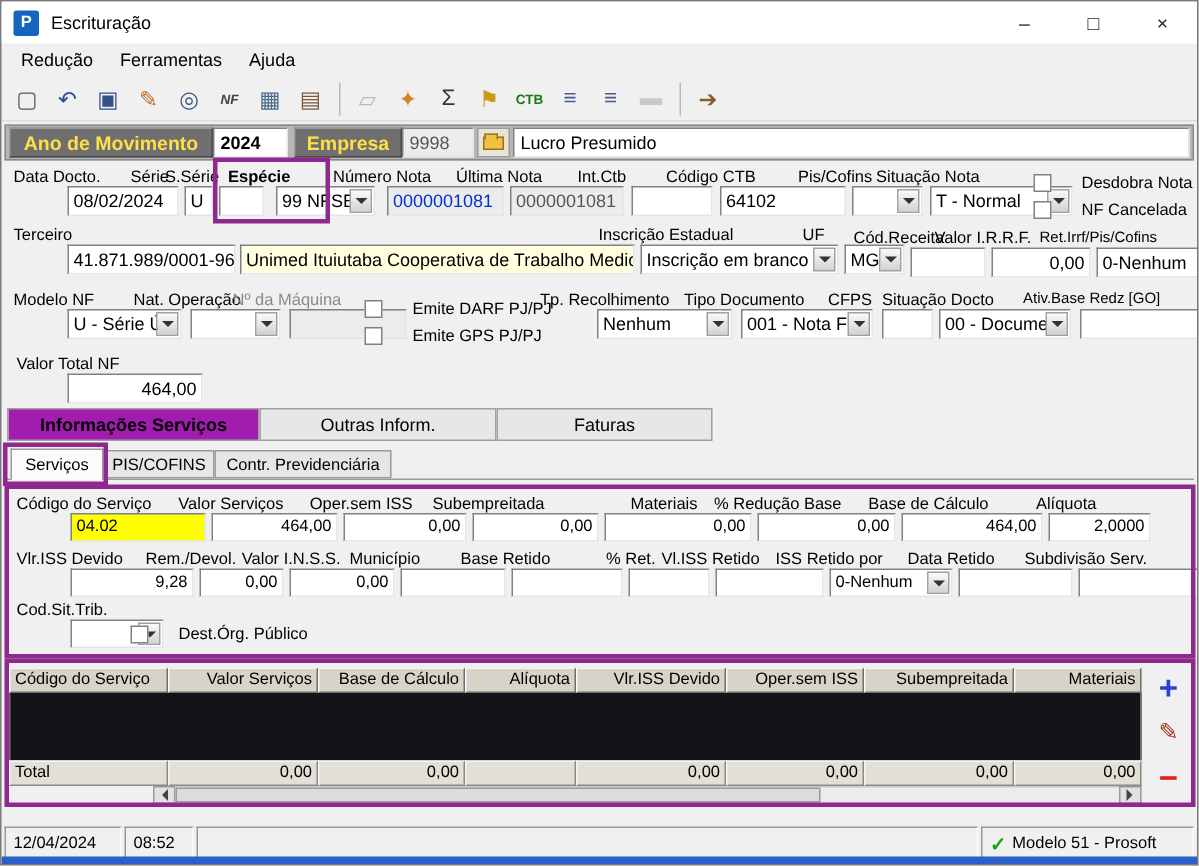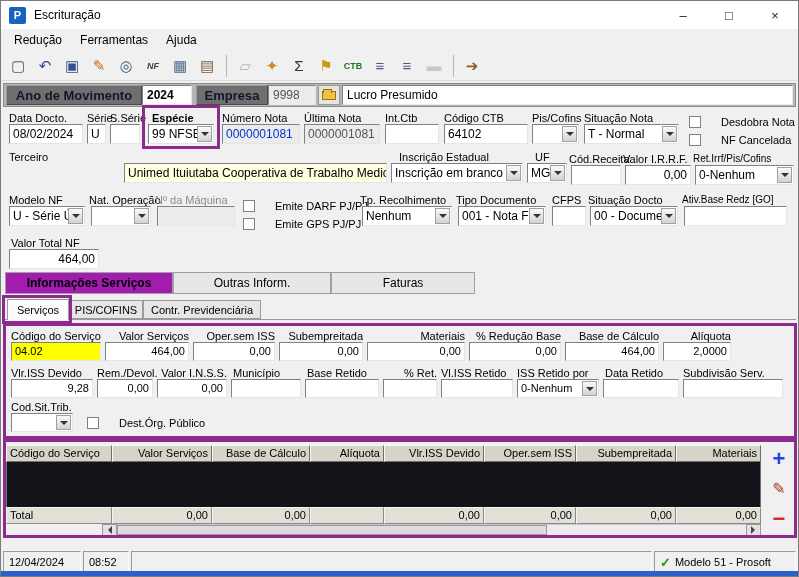--- a/index.html
+++ b/index.html
@@ -25,38 +25,38 @@
              align-items:center; padding-left:4px; border-bottom:1px solid #dcdcdc; }
   .tbtn { width:26px; height:26px; display:flex; align-items:center; justify-content:center;
           font-size:15px; margin-right:1px; }
   .tbtn.small { font-size:9px; font-weight:bold; font-style:italic; }
   .tsep { width:1px; height:22px; background:#b8b8b8; margin:0 5px; }
   .disab { opacity:.45; }
 
   
   .hband { position:absolute; top:82px; left:2px; right:2px; height:24px; background:#b6b6b6;
            border:1px solid #8a8a8a; display:flex; align-items:center; padding:1px 2px; }
-  .hdrlabel { background:#6f6f6f; color:#0f172a; font-weight:bold; font-size:13px; height:20px;
+  .hdrlabel { background:#6f6f6f; color:#fde047; font-weight:bold; font-size:13px; height:20px;
               display:flex; align-items:center; justify-content:center;
               border:1px solid; border-color:#9a9a9a #4a4a4a #4a4a4a #9a9a9a; }
   .hfld { background:#fff; height:20px; border:1px solid; border-color:#7b828c #e6e6e6 #e6e6e6 #7b828c;
           display:flex; align-items:center; padding:0 4px; overflow:hidden; white-space:nowrap; }
   .folderbtn { width:22px; height:20px; background:#e8e4da; border:1px solid #9a9a9a;
                display:flex; align-items:center; justify-content:center; margin:0 2px; }
   .folder { width:14px; height:9px; background:#f2c23e; border:1px solid #96731c; position:relative; }
   .folder::before { content:""; position:absolute; top:-3px; left:0; width:7px; height:3px;
                     background:#f2c23e; border:1px solid #96731c; border-bottom:none; }
 
   
   .lbl { position:absolute; font-size:11px; white-space:nowrap; }
   .lbl.gray { color:#8a8a8a; }
   .lbl.right { text-align:right; }
   .fld { position:absolute; height:20px; background:#fff; font-size:12px; padding:2px 3px;
          border:1px solid; border-color:#7b828c #e2e6ea #e2e6ea #7b828c;
-         overflow:hidden; white-space:nowrap; }
+         overflow:hidden; white-space:nowrap;margin-left:36px; }
   .fld.sm { height:19px; font-size:11px; }
   .num { text-align:right; }
   .dis { background:#ececec; color:#555; }
   .combo { padding-right:17px; position:absolute; }
   .combo .dd { position:absolute; right:1px; top:1px; bottom:1px; width:15px;
                background:linear-gradient(#fafafa,#d2d2d2); border:1px solid #a0a0a0;
                display:flex; align-items:center; justify-content:center; }
   .combo .dd::after { content:""; border:4px solid transparent; border-top-color:#333; margin-top:4px; }
   .cbrow { position:absolute; display:flex; align-items:center; gap:20px; font-size:11px; }
   .cbx { width:12px; height:12px; background:#fff; border:1px solid #808080; flex:0 0 auto; }
@@ -188,20 +188,21 @@
   <div class="cbrow" style="left:688px;top:115px">
     <span class="cbx"></span>
     <span>Desdobra Nota</span>
   </div>
   <div class="cbrow" style="left:688px;top:133px">
     <span class="cbx"></span>
     <span>NF Cancelada</span>
   </div>
 
   <div class="lbl" style="left:8px;top:150px">Terceiro</div>
+  <div class="fld" style="left:8px;top:162px;width:112px">41.871.989/0001-96</div>
   <div class="fld" style="left:123px;top:162px;width:263px;background:#ffffdf">Unimed Ituiutaba Cooperativa de Trabalho Medico</div>
   <div class="lbl" style="left:398px;top:150px">Inscrição Estadual</div>
   <div class="fld combo" style="left:390px;top:162px;width:132px">
     <span>Inscrição em branco</span><span class="dd"></span>
   </div>
   <div class="lbl" style="left:534px;top:150px">UF</div>
   <div class="fld combo" style="left:526px;top:162px;width:40px">
     <span>MG</span><span class="dd"></span>
   </div>
   <div class="lbl" style="left:568px;top:152px">Cód.Receita</div>

